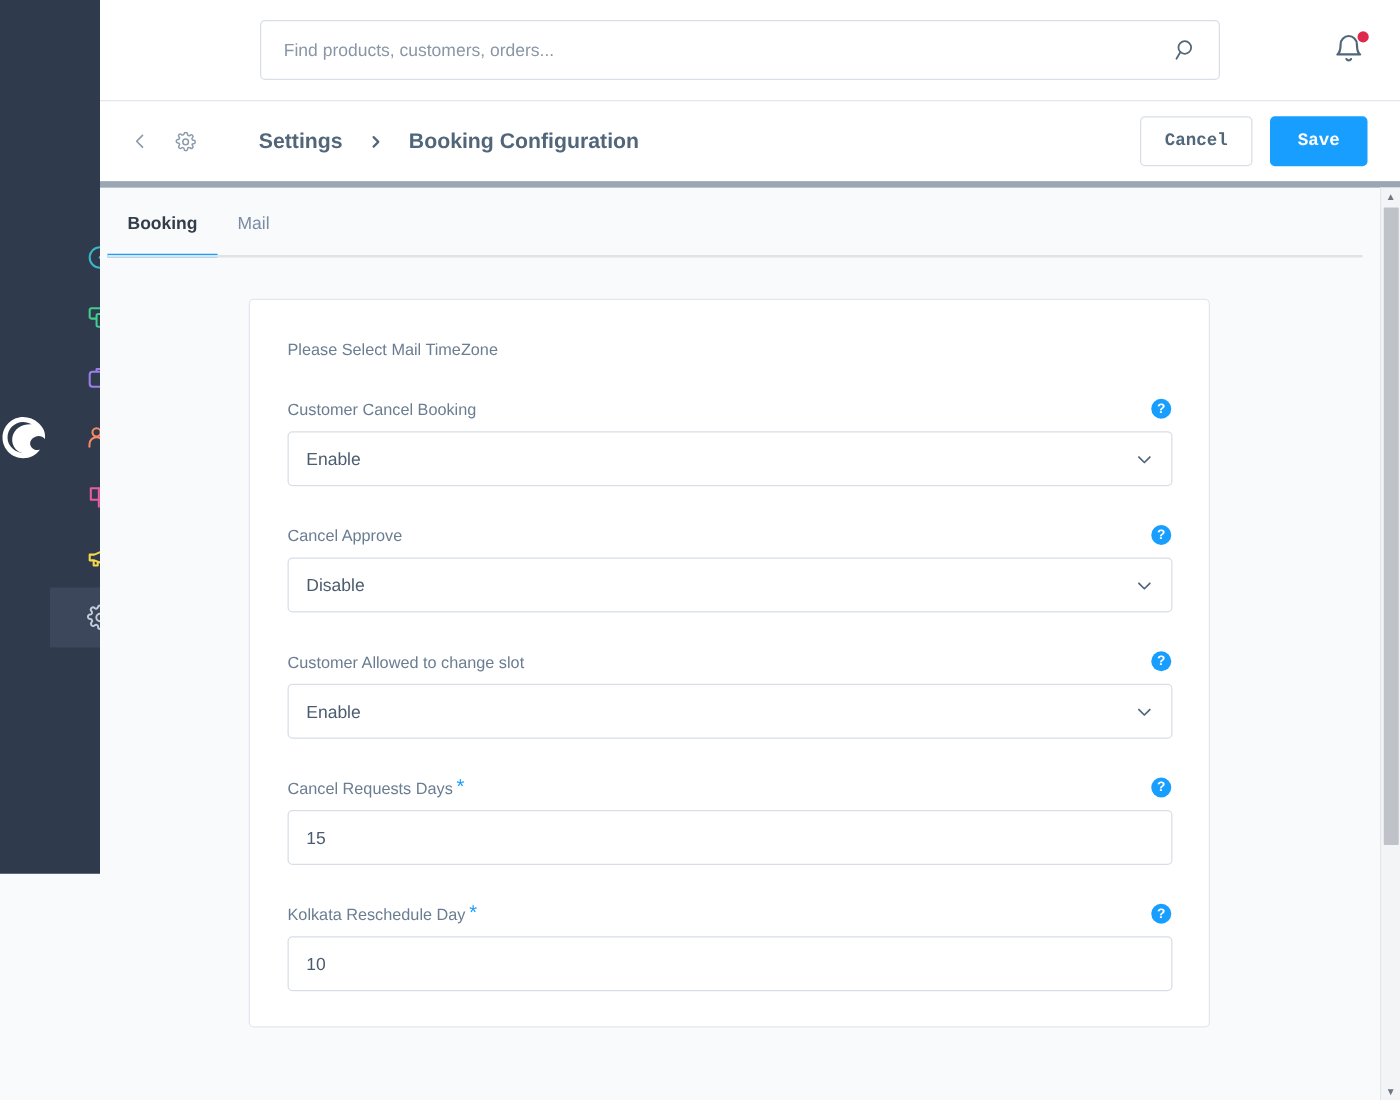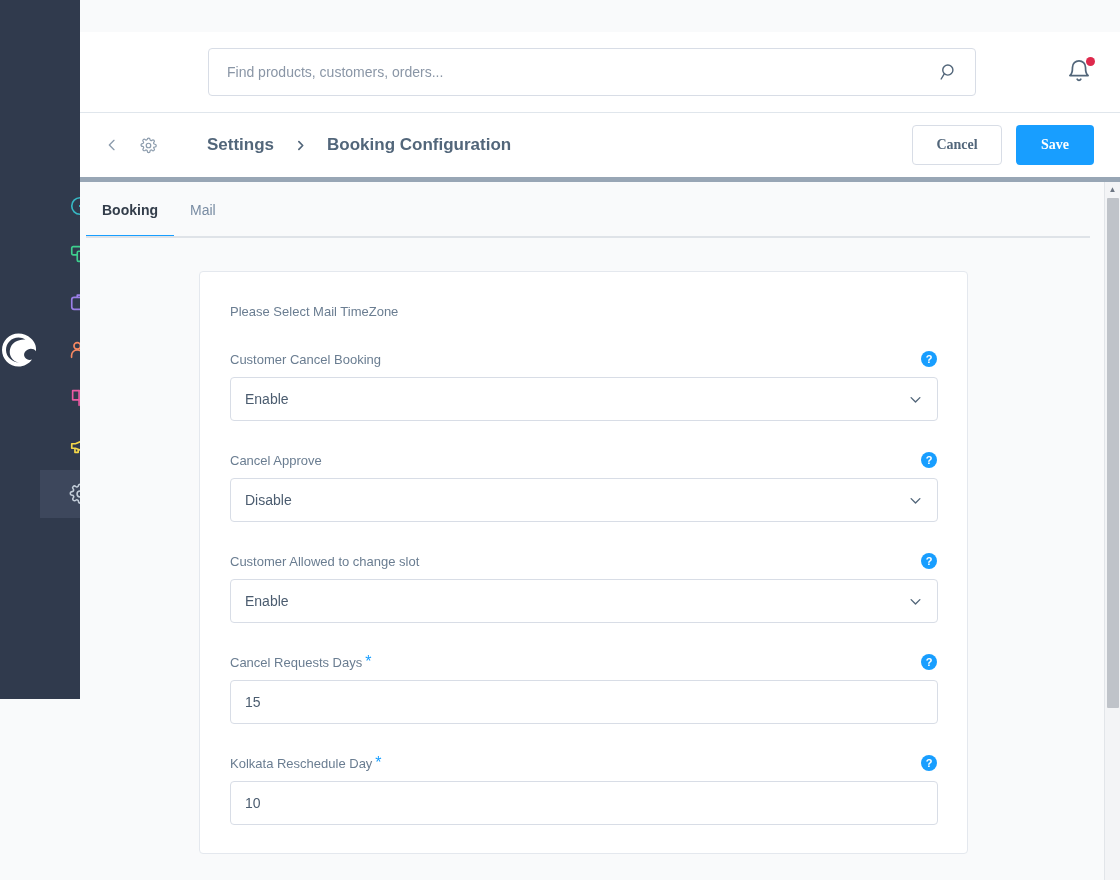--- a/index.html
+++ b/index.html
@@ -41,21 +41,21 @@
   }
   .avatar {
     width: 40px; height: 40px; border-radius: 50%;
     background: #8070e8; color: #fff;
     display: flex; align-items: center; justify-content: center;
     font-size: 13px; font-weight: bold; letter-spacing: .5px;
     cursor: pointer;
   }
 
   
-  .main { width: 1040px; height: 632px; position: relative; background: #737373; margin-top: 32px; }
+  .main { width: 1040px; height: 632px; position: relative; background: #737373; }
 
   
   .topbar {
     height: 80px; width: 1040px;
     background: #ffffff;
     display: flex; align-items: center;
     position: relative;
   }
   .search-box {
     position: absolute; left: 128px; top: 16px;
@@ -97,21 +97,21 @@
     margin-left: 44px;
     display: flex; align-items: center; gap: 20px;
     font-size: 17px; font-weight: bold; color: #52667a;
   }
   .bc-sep { display: flex; align-items: center; }
   .sb-actions { margin-left: auto; display: flex; align-items: center; gap: 14px; }
   .btn {
     height: 40px; border-radius: 4px;
     font-size: 14px; font-weight: bold;
     display: flex; align-items: center; justify-content: center;
-    cursor: pointer; font-family: Liberation Serif, serif;
+    cursor: pointer; font-family: Liberation Mono, monospace;
   }
   .btn-cancel {
     width: 90px; background: #fff; color: #52667a;
     border: 1px solid #d8dde6;
   }
   .btn-save {
     width: 78px; background: #189eff; color: #fff; border: none;
   }
 
   .gray-rule { height: 5px; width: 1040px; background: #98a6b5; }

